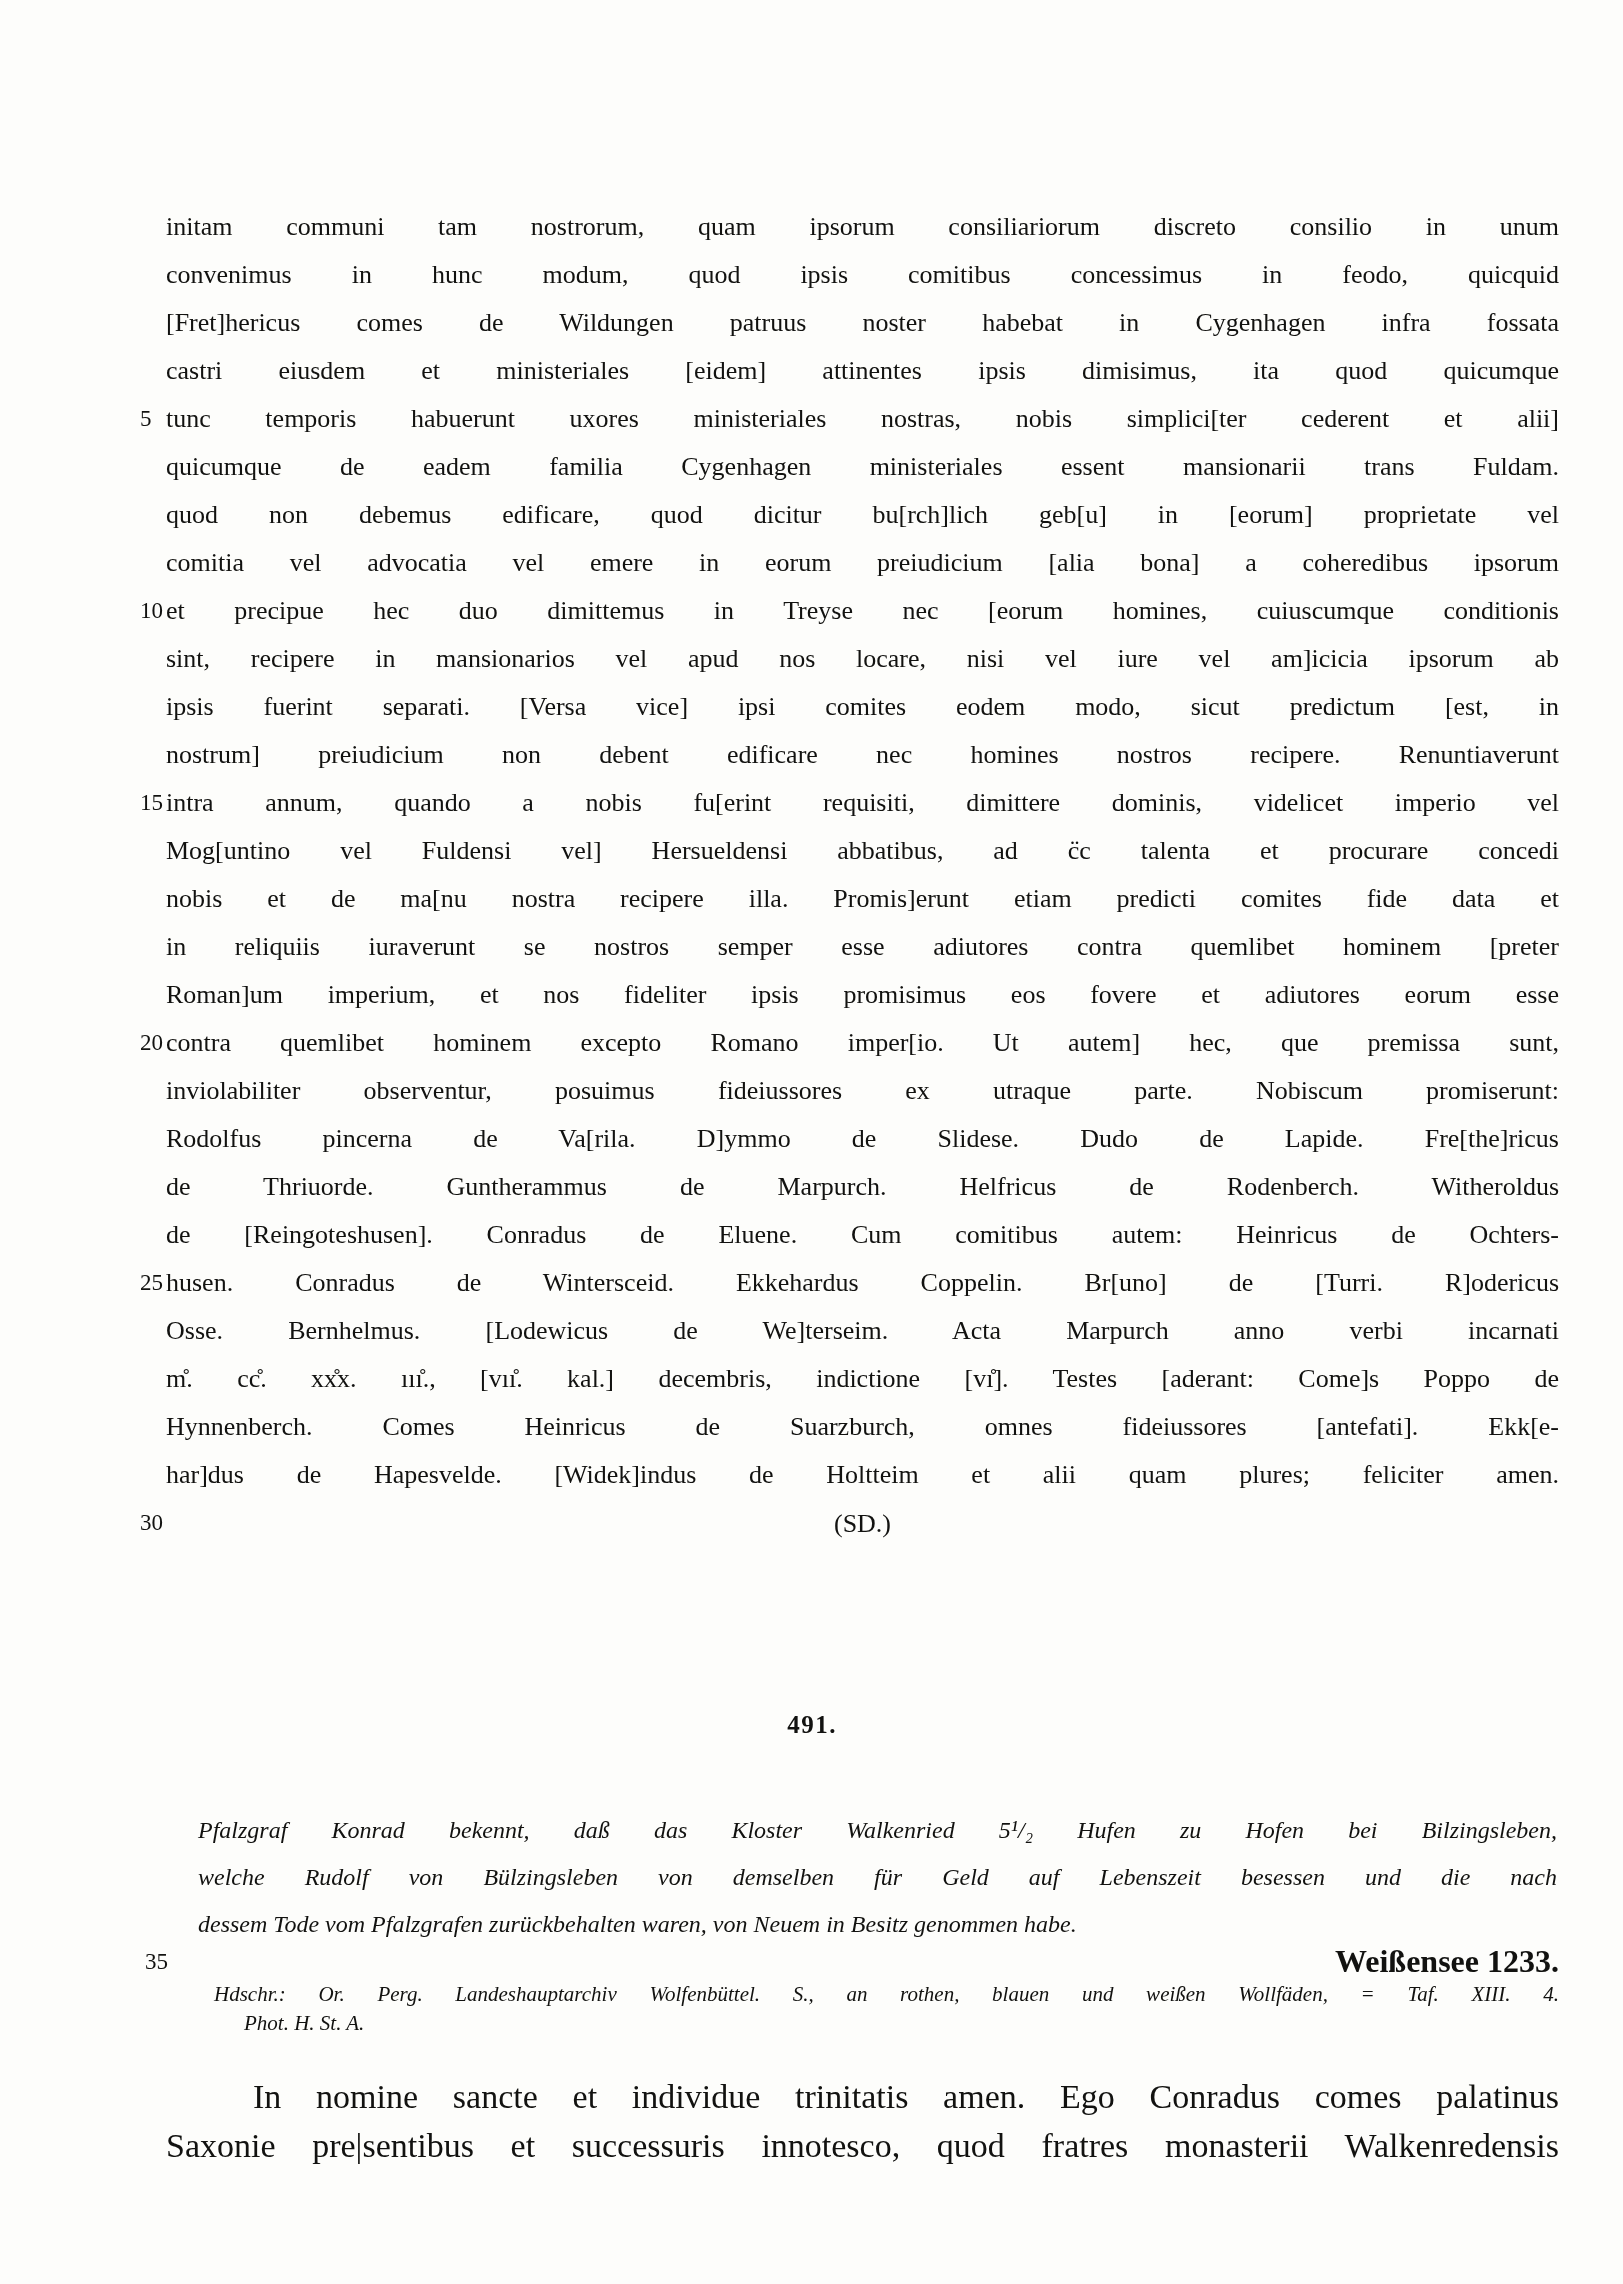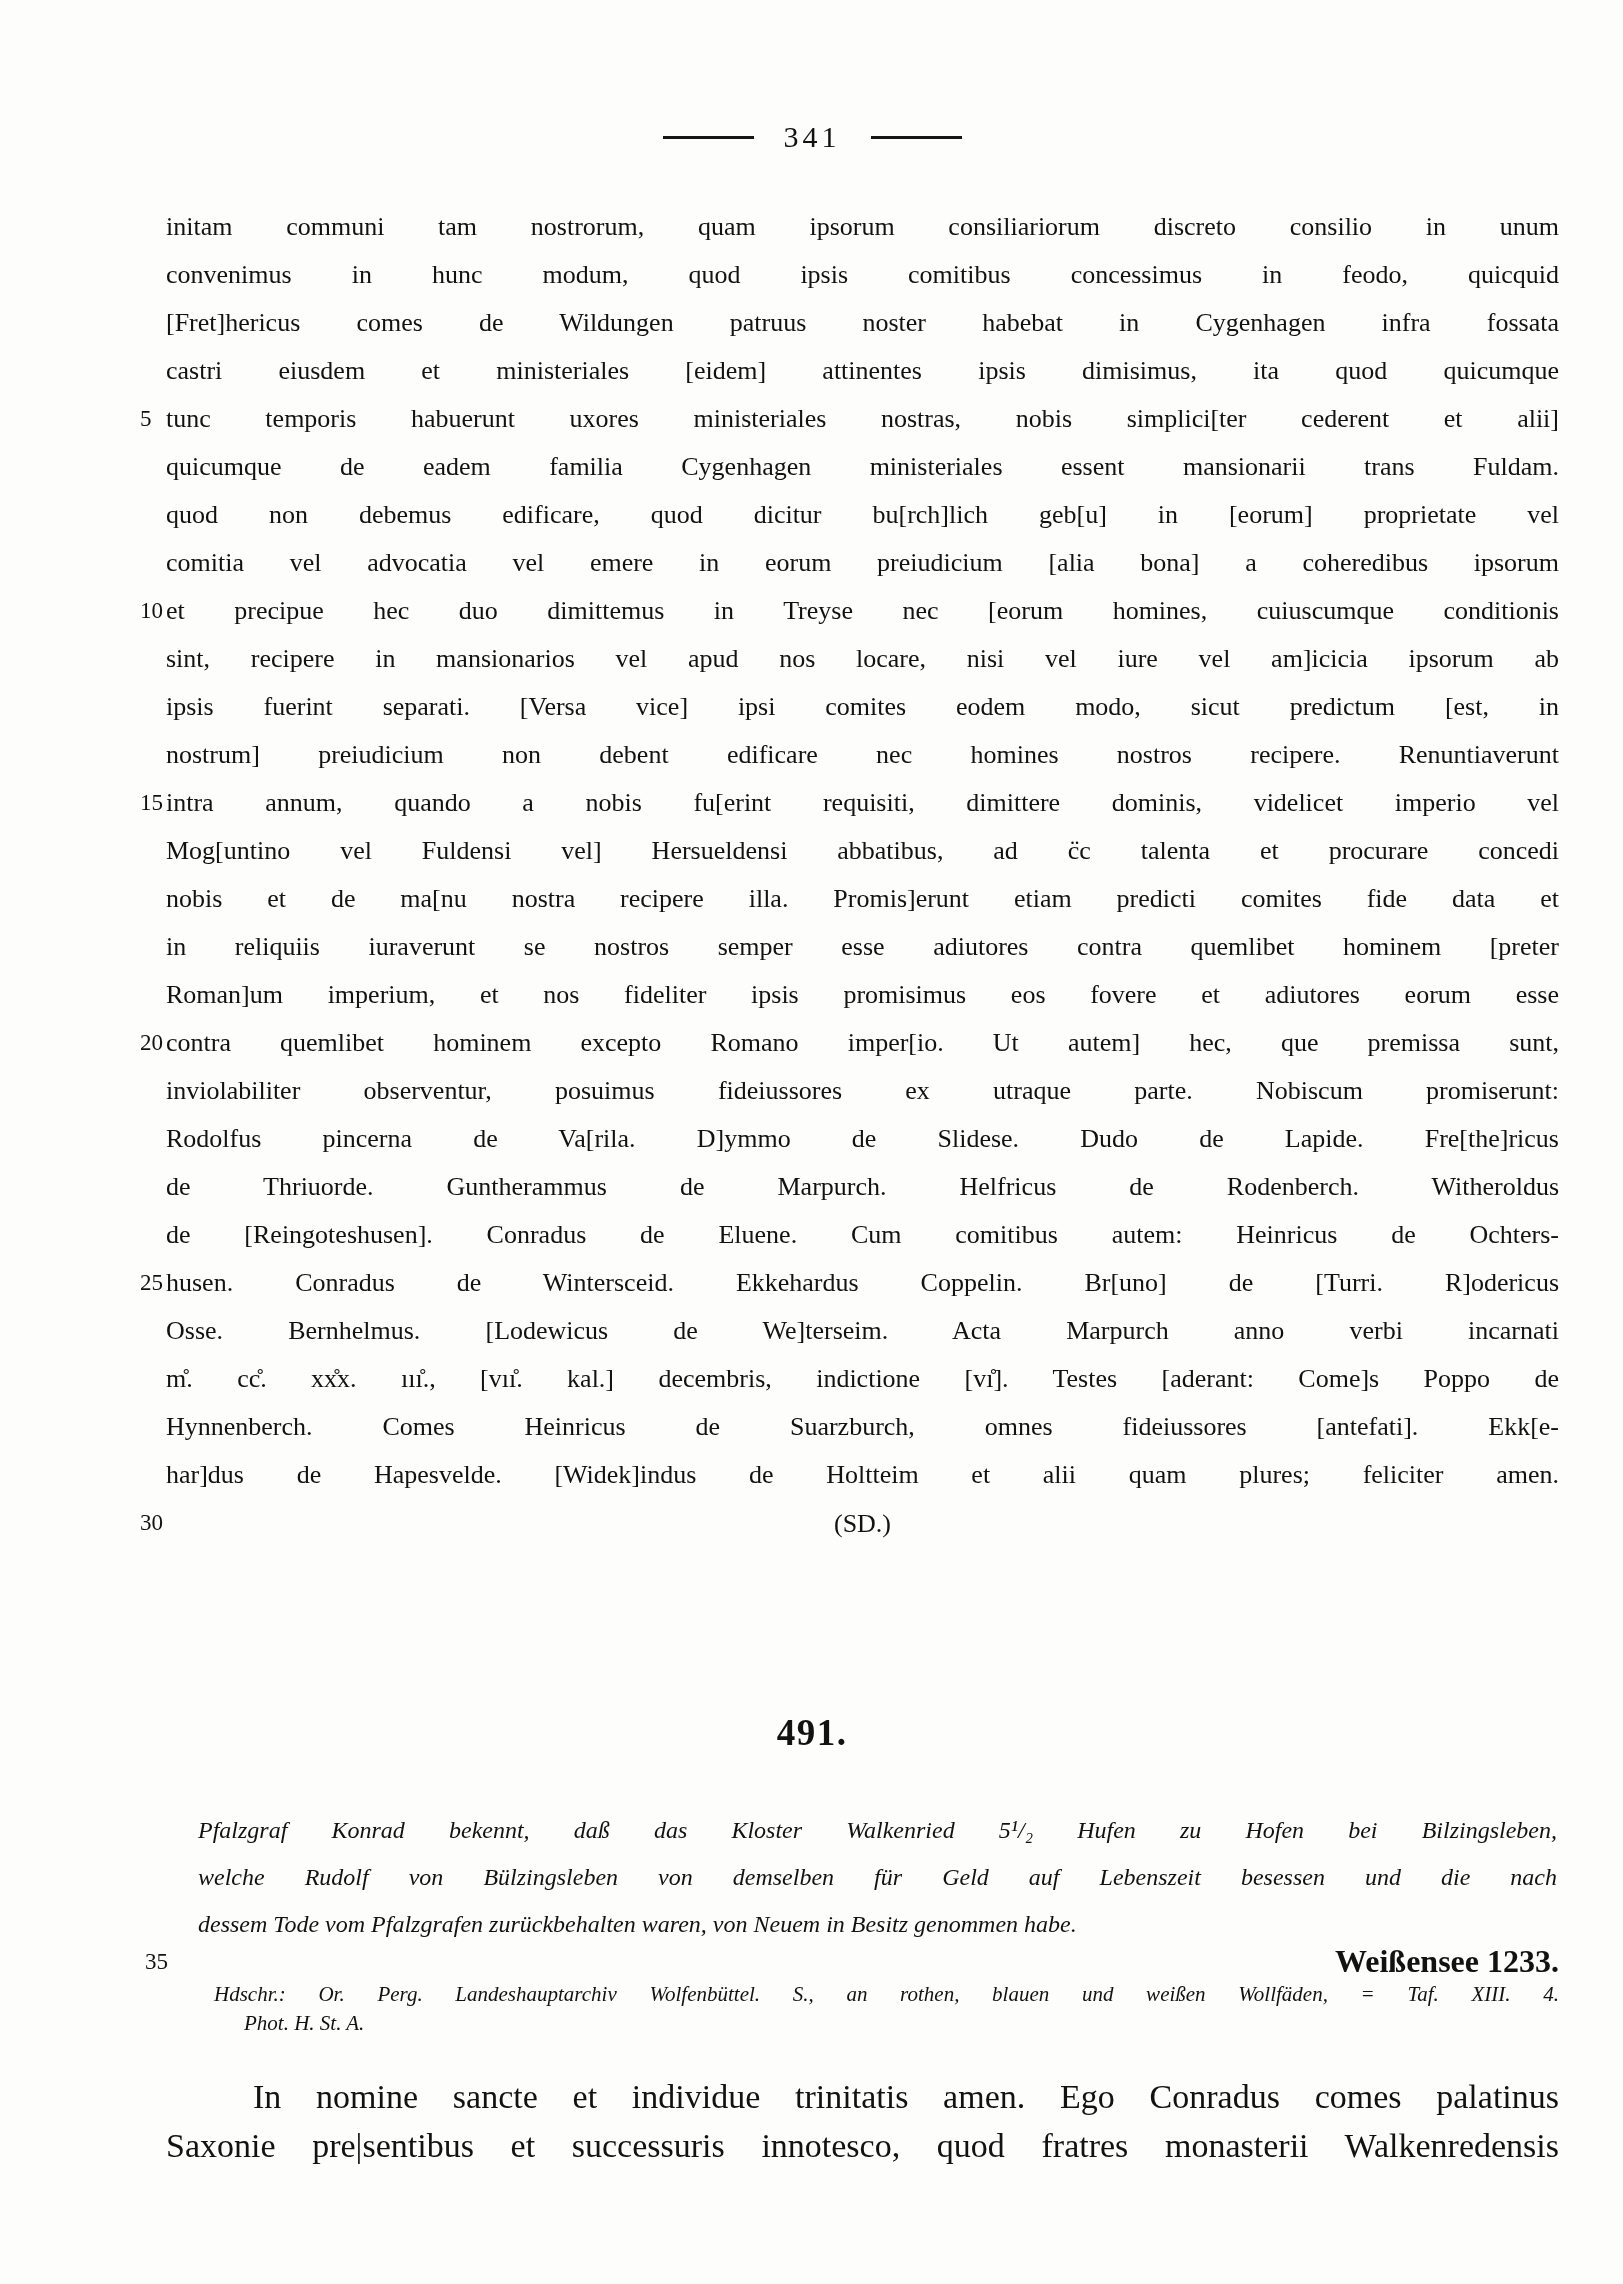--- a/index.html
+++ b/index.html
@@ -67,21 +67,21 @@
     font-size: 26px;
     text-align: center;
     text-align-last: center;
   }
 
   
   .h491 {
     position: absolute;
     top: 1711px; left: 0; right: 0;
     text-align: center;
-    font-size: 37px;
+    font-size: 25px;
     font-weight: bold;
     letter-spacing: 1.5px;
   }
   .summary {
     position: absolute;
     top: 1807px;
     left: 198px;
     width: 1359px;
     font-style: italic;
     font-size: 24px;
@@ -132,23 +132,20 @@
     line-height: 49px;
   }
   .para491 .pline { text-align: justify; text-align-last: justify; }
   .para491 .pline.first { text-indent: 87px; }
 </style>
 </head>
 <body>
 
 <div class="page">
 
-  <div class="header">
-    <span class="rule"></span><span class="pagenum">341</span><span class="rule"></span>
-  </div>
 
   <div class="body490">
     <div>
 
         <div class="bodyline">
           <span class="mnum"></span><span>initam communi tam nostrorum, quam ipsorum consiliariorum discreto consilio in unum</span>
         </div>
 
         <div class="bodyline">
           <span class="mnum"></span><span>convenimus in hunc modum, quod ipsis comitibus concessimus in feodo, quicquid</span>

